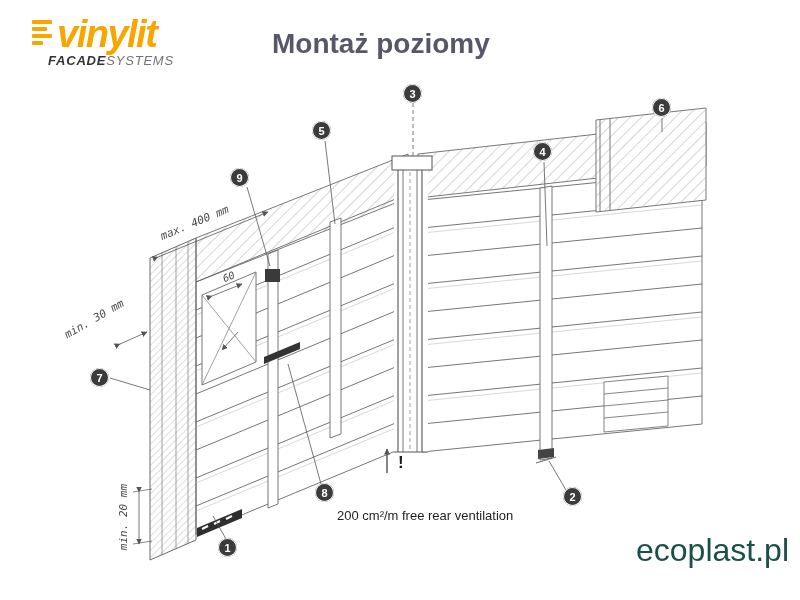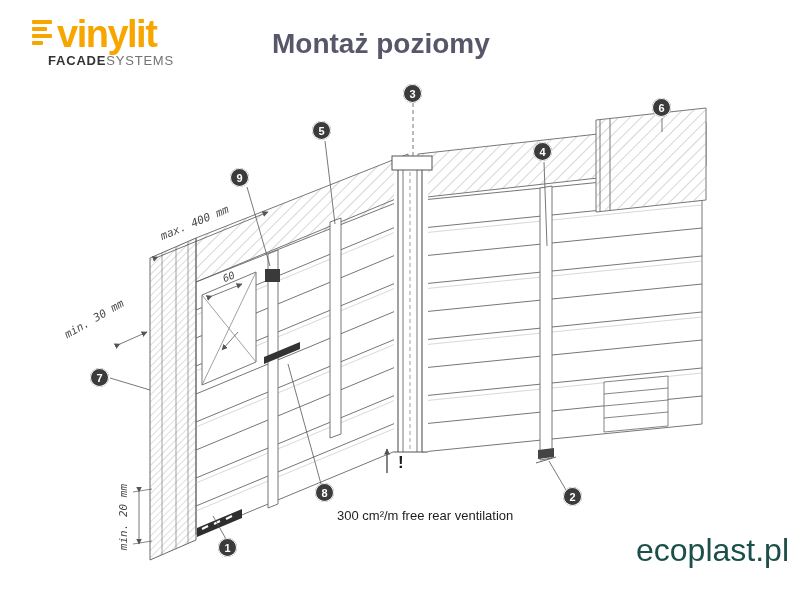--- a/index.html
+++ b/index.html
@@ -1,19 +1,19 @@
 <!DOCTYPE html>
 <html><head>
 <meta charset="utf-8">
 <style>
   html,body{margin:0;padding:0;background:#e8e8e8;}
   .page{position:relative;width:800px;height:600px;background:#ffffff;overflow:hidden;
         font-family:"Liberation Sans",sans-serif;margin:0 auto;}
   
-  .logo{position:absolute;left:32px;top:16px;}
+  .logo{position:absolute;left:32px;top:16px;font-style:italic;}
   .logo-row{display:flex;align-items:flex-end;gap:5px;}
   .logo-bars{display:flex;flex-direction:column;gap:3px;padding-bottom:7px;}
   .logo-bars i{display:block;height:4px;background:#F7A600;border-radius:1px;}
   .logo-bars i:nth-child(1){width:20px;}
   .logo-bars i:nth-child(2){width:15px;}
   .logo-bars i:nth-child(3){width:20px;}
   .logo-bars i:nth-child(4){width:11px;}
   .logo-text{font-size:38px;font-weight:bold;color:#F7A600;letter-spacing:-1.5px;line-height:0.95;}
   .logo-sub{font-size:13px;letter-spacing:0.8px;color:#3f3f3f;margin-top:1px;}
   .logo-sub .facade{font-weight:bold;color:#333;padding-left:16px;}
@@ -206,18 +206,18 @@
       <div class="logo-text">vinylit</div>
     </div>
     <div class="logo-sub">
       <span class="facade">FACADE</span><span class="systems">SYSTEMS</span>
     </div>
   </div>
 
   <h1 class="page-title">Montaż poziomy</h1>
 
   <div class="vent-note">
-    <div>300 cm²/m free rear ventilation</div>
+    <div>200 cm²/m free rear ventilation</div>
   </div>
 
   <div class="footer-site">ecoplast.pl</div>
 
 </div>
 
 </body></html>

